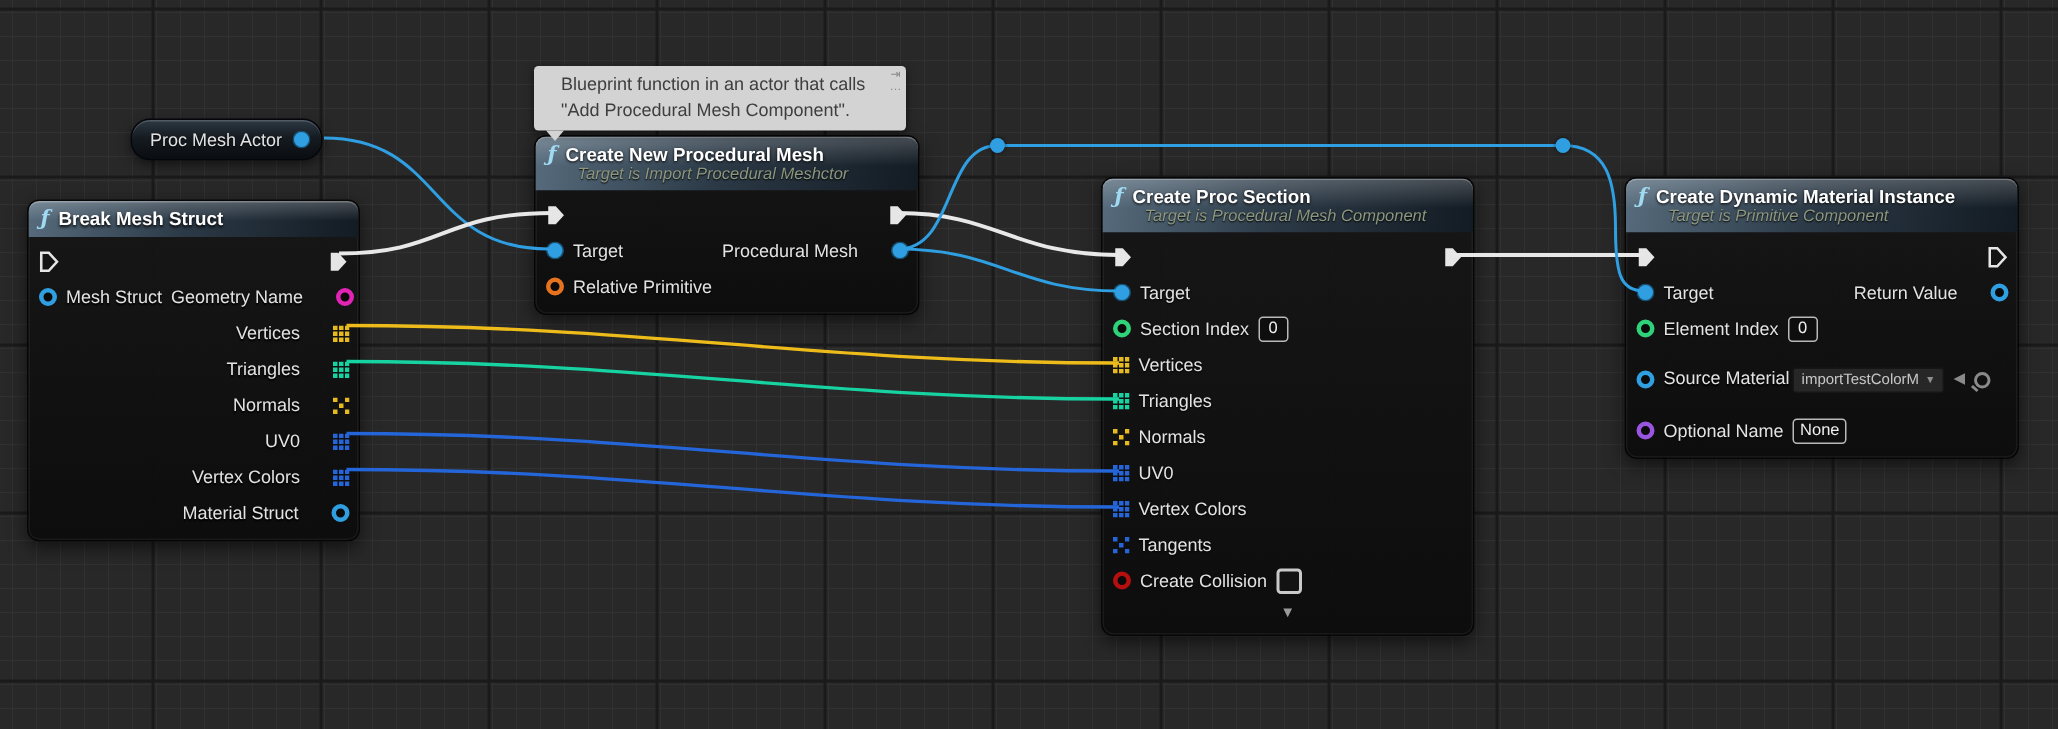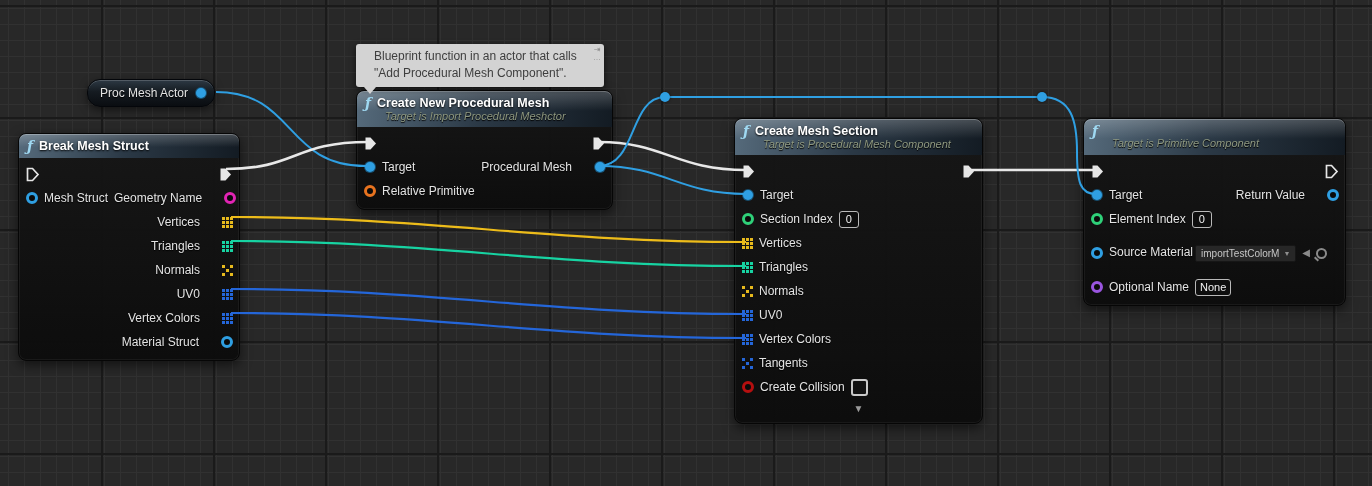--- a/index.html
+++ b/index.html
@@ -232,21 +232,21 @@
       <span class="dot pc-orange"></span>
       <span class="plabel">Relative Primitive</span>
     </div>
   </div>
 </div>
 
 <div class="node" style="left:734px;top:118px;width:247px;">
   <div class="nhead h2">
     <div class="titleline">
       <span class="ficon">ƒ</span>
-      <span class="ntitle">Create Mesh Section</span>
+      <span class="ntitle">Create Proc Section</span>
     </div>
     <div class="nsub">Target is Procedural Mesh Component</div>
   </div>
   <div class="nbody">
     <div class="prow execrow">
       <svg width="14" height="15" viewBox="0 0 14 15">
           <path d="M1.5 1.5h5l5.5 6-5.5 6h-5z" fill="#e6e6e6"></path>
         </svg>
       <svg width="14" height="15" viewBox="0 0 14 15">
           <path d="M1.5 1.5h5l5.5 6-5.5 6h-5z" fill="#e6e6e6"></path>
@@ -317,20 +317,21 @@
     <div class="collapse">
       <span>▼</span>
     </div>
   </div>
 </div>
 
 <div class="node" style="left:1083px;top:118px;width:261px;">
   <div class="nhead h2">
     <div class="titleline">
       <span class="ficon">ƒ</span>
+      <span class="ntitle">Create Dynamic Material Instance</span>
     </div>
     <div class="nsub">Target is Primitive Component</div>
   </div>
   <div class="nbody">
     <div class="prow execrow">
       <svg width="14" height="15" viewBox="0 0 14 15">
           <path d="M1.5 1.5h5l5.5 6-5.5 6h-5z" fill="#e6e6e6"></path>
         </svg>
       <svg width="14" height="15" viewBox="0 0 14 15">
           <path d="M1.5 1.5h5l5.5 6-5.5 6h-5z" fill="none" stroke="#e6e6e6" stroke-width="1.7"></path>

